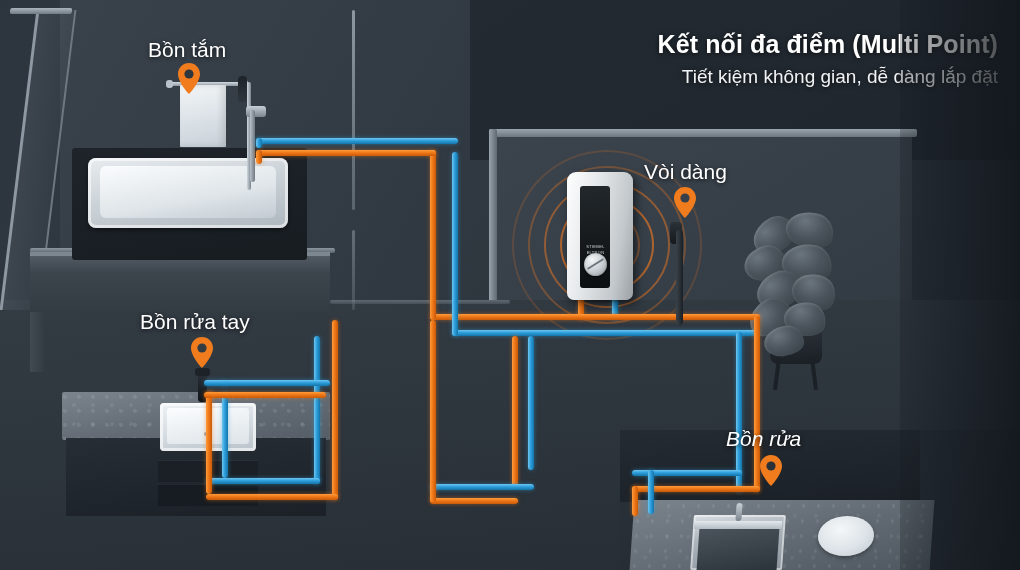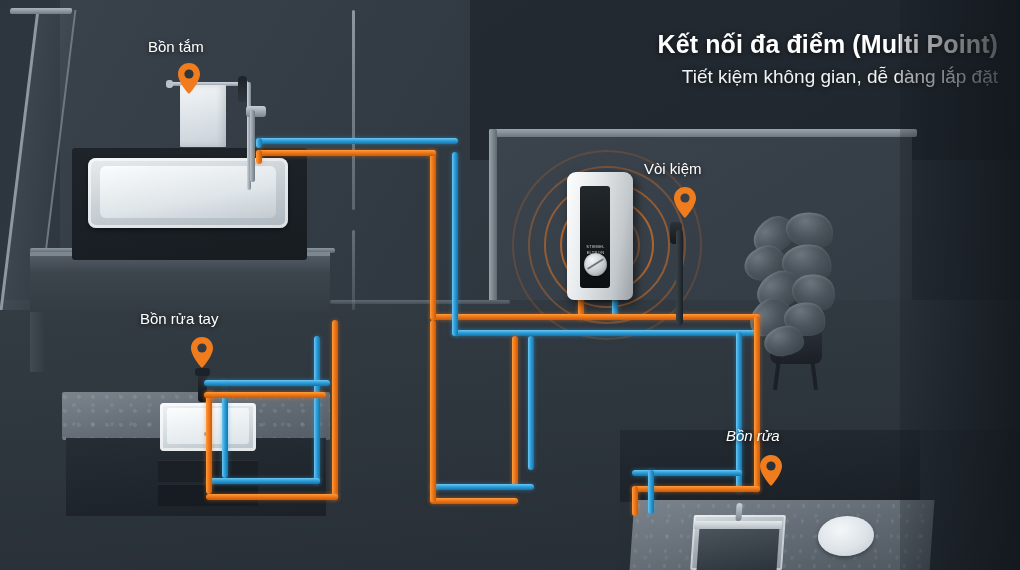--- a/index.html
+++ b/index.html
@@ -256,21 +256,21 @@
     background: radial-gradient(ellipse at center, rgba(0,0,0,.45), transparent 70%);
   }
   
   #heater-hose { left:676px; top:230px; width:7px; height:95px; background: linear-gradient(90deg,#3b434a,#1a2025); border-radius:4px; }
   #heater-hose-head { left:670px; top:222px; width:12px; height:22px; background: linear-gradient(180deg,#2b3238,#15191d); border-radius:4px; }
 
   
   .label {
     position:absolute;
     color:#ffffff;
-    font-size:15px;
+    font-size:21px;
     font-weight:400;
     white-space:nowrap;
     text-shadow: 0 1px 4px rgba(0,0,0,.75);
     font-family:"Liberation Sans", sans-serif;
   }
   .pin { position:absolute; width:26px; height:33px; }
 
   
   #heading {
     position:absolute; right:22px; top:30px; text-align:right;
@@ -412,21 +412,21 @@
   <div class="abs" id="heater-knob-line"></div>
   <div class="abs" id="heater-hose-head"></div>
   <div class="abs" id="heater-hose"></div>
 
   <div class="label" style="left:148px; top:38px;">Bồn tắm</div>
   <svg class="pin" style="left:176px; top:62px;" viewBox="0 0 26 33">
     <path d="M13 1C6.9 1 2 5.9 2 12c0 7.6 9.4 18.4 10.2 19.3.4.5 1.2.5 1.6 0C14.6 30.4 24 19.6 24 12 24 5.9 19.1 1 13 1z" fill="#f07c1e"></path>
     <circle cx="13" cy="12" r="4.6" fill="#2e363e"></circle>
   </svg>
 
-  <div class="label" style="left:644px; top:160px;">Vòi kiệm</div>
+  <div class="label" style="left:644px; top:160px;">Vòi dàng</div>
   <svg class="pin" style="left:672px; top:186px;" viewBox="0 0 26 33">
     <path d="M13 1C6.9 1 2 5.9 2 12c0 7.6 9.4 18.4 10.2 19.3.4.5 1.2.5 1.6 0C14.6 30.4 24 19.6 24 12 24 5.9 19.1 1 13 1z" fill="#f07c1e"></path>
     <circle cx="13" cy="12" r="4.6" fill="#38404a"></circle>
   </svg>
 
   <div class="label" style="left:140px; top:310px;text-align:center;">Bồn rửa tay</div>
   <svg class="pin" style="left:189px; top:336px;" viewBox="0 0 26 33">
     <path d="M13 1C6.9 1 2 5.9 2 12c0 7.6 9.4 18.4 10.2 19.3.4.5 1.2.5 1.6 0C14.6 30.4 24 19.6 24 12 24 5.9 19.1 1 13 1z" fill="#f07c1e"></path>
     <circle cx="13" cy="12" r="4.6" fill="#333b43"></circle>
   </svg>

